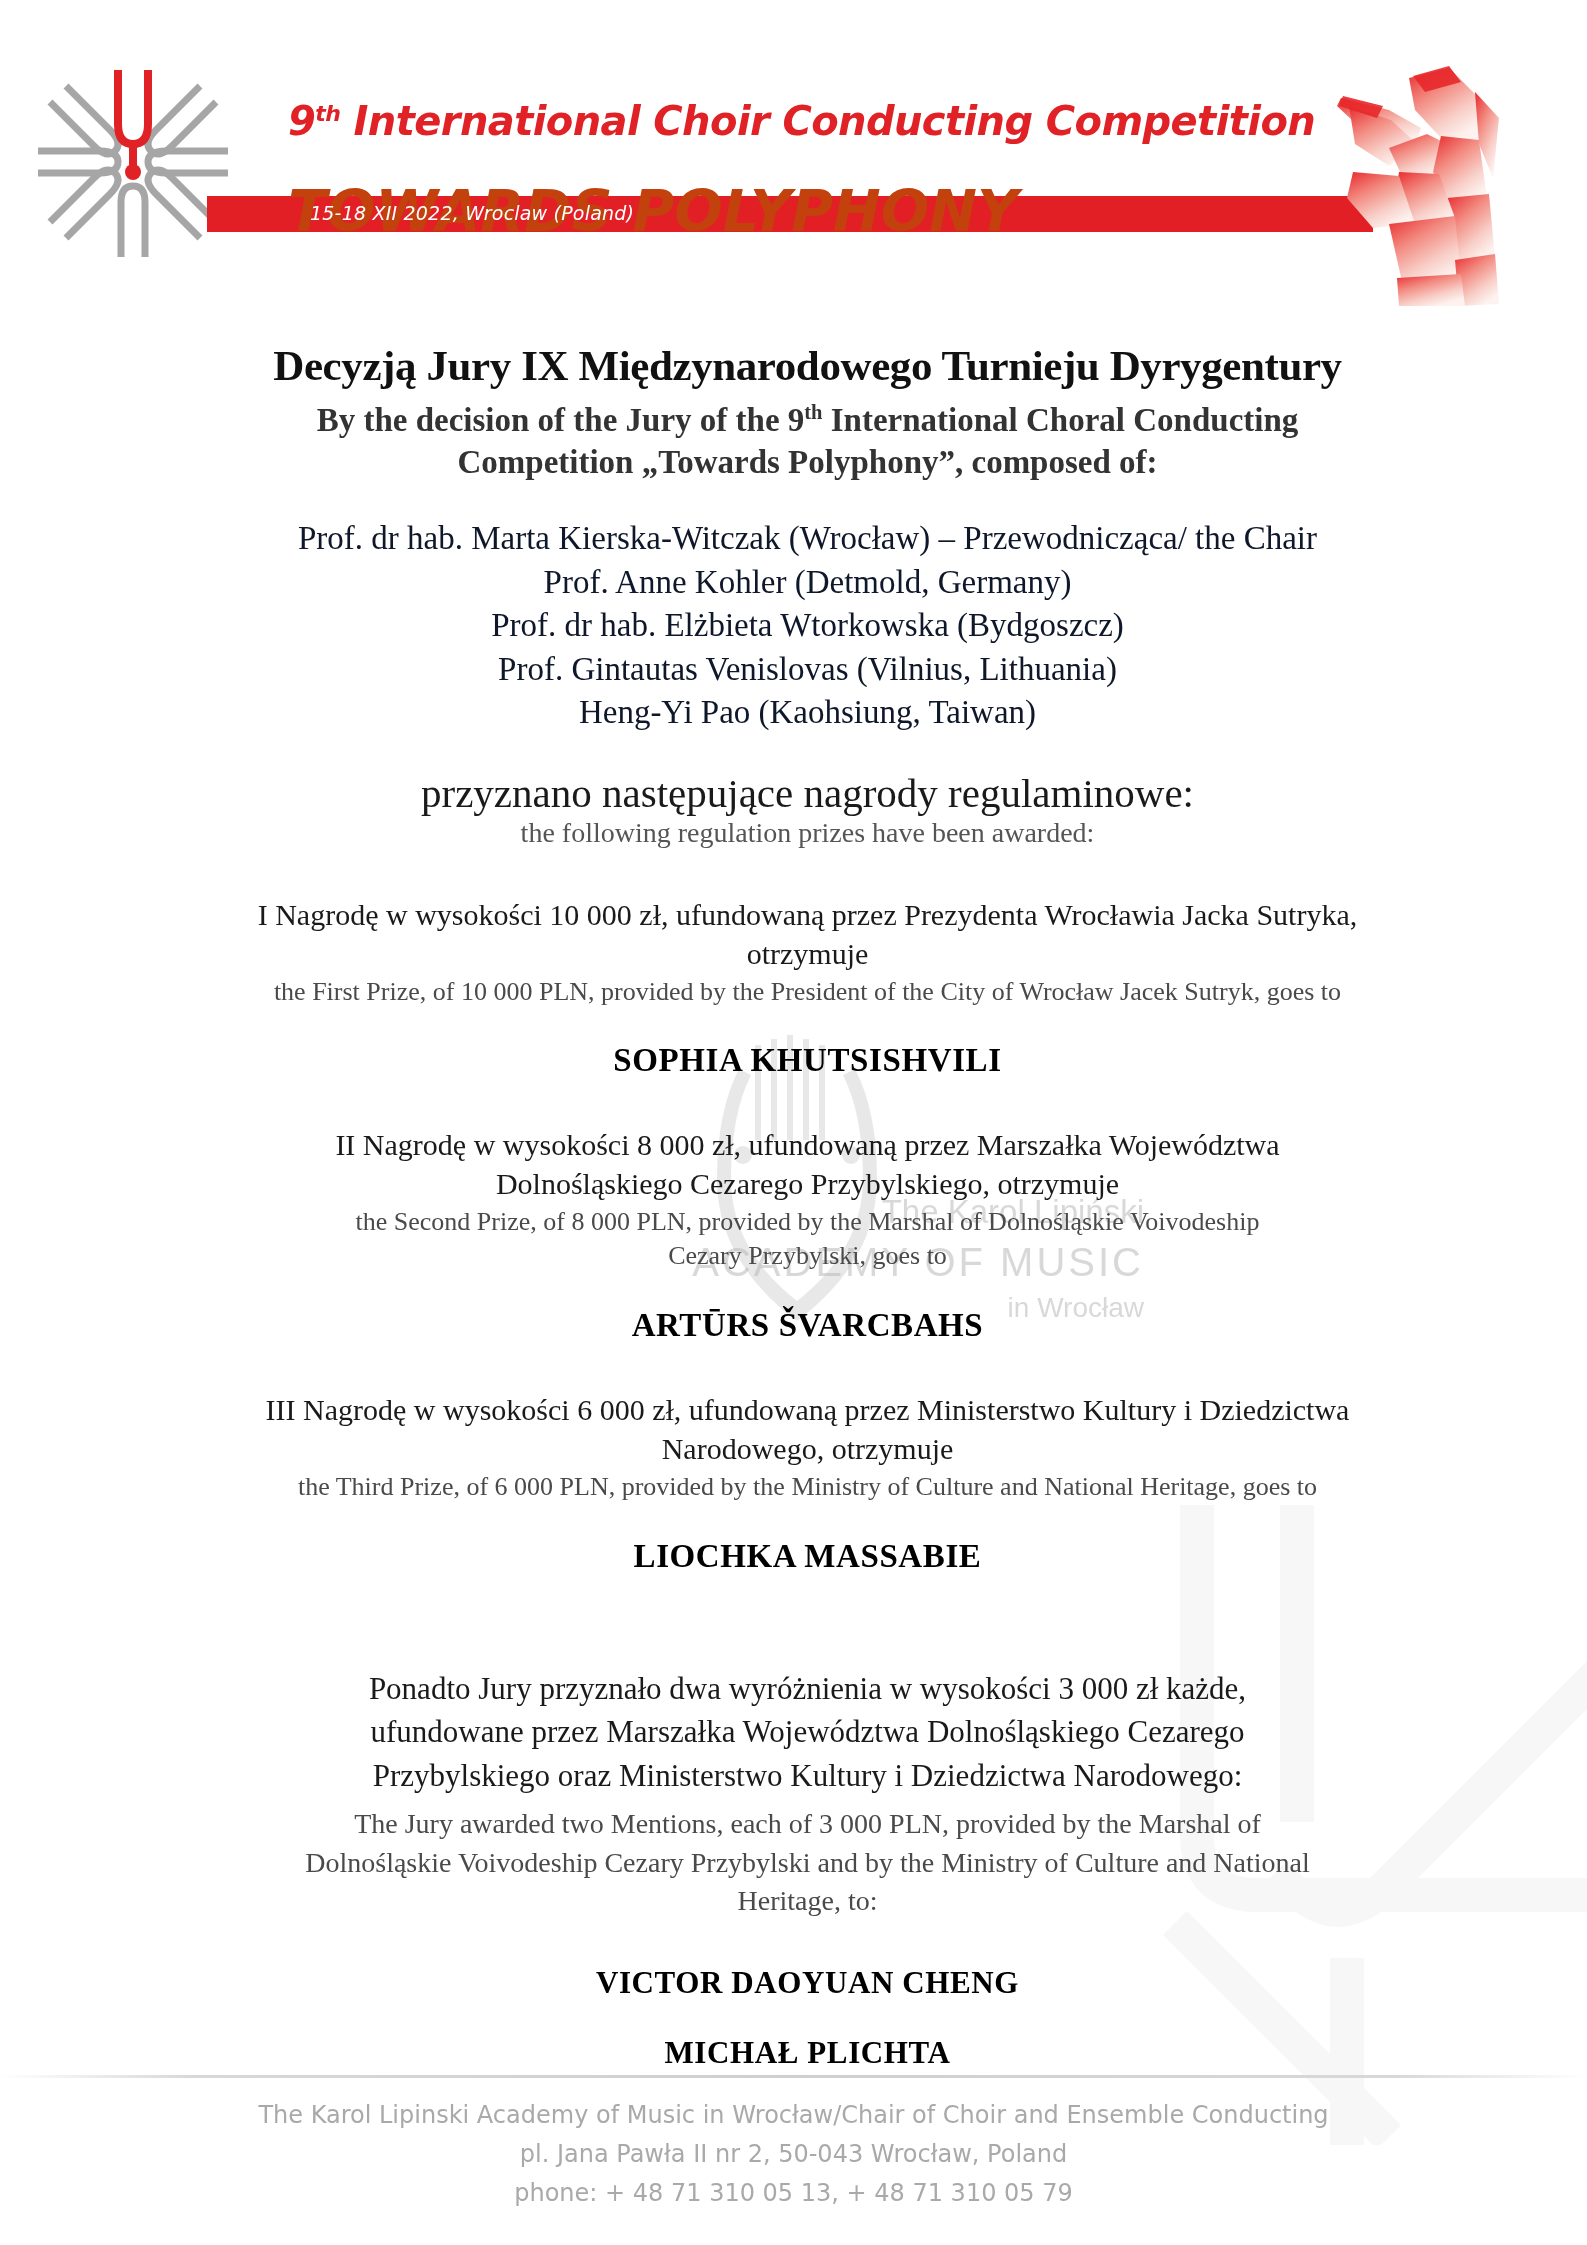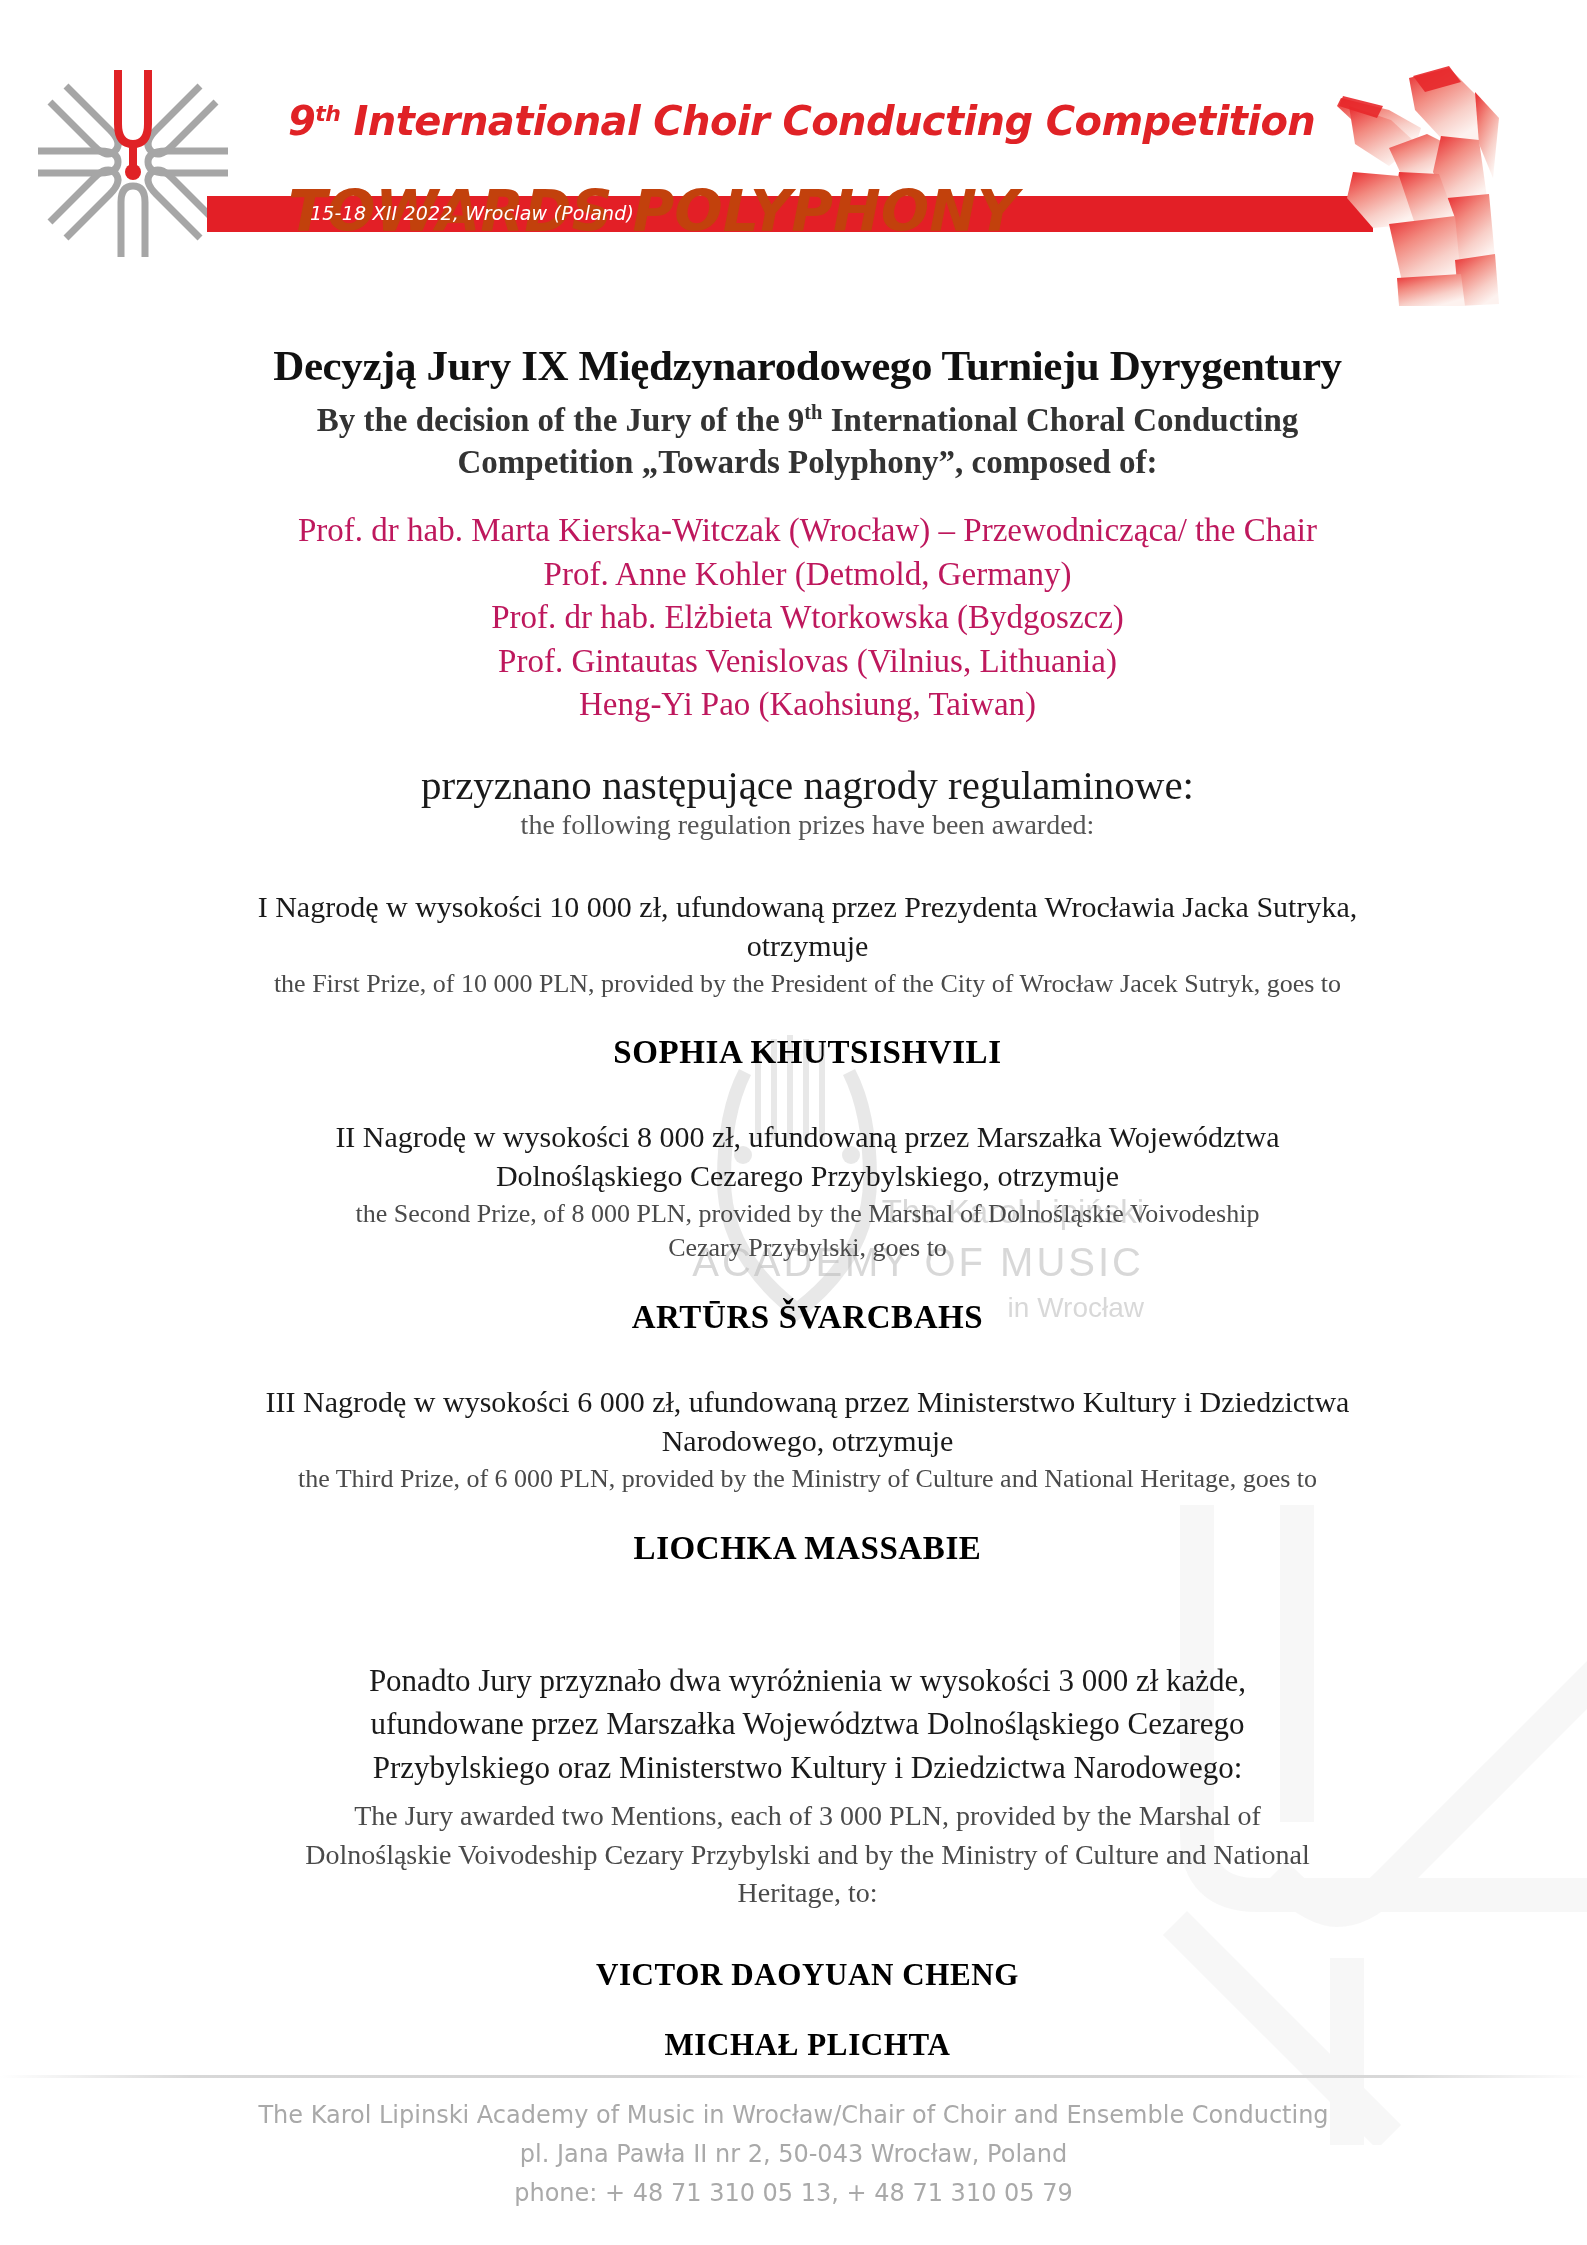--- a/index.html
+++ b/index.html
@@ -148,25 +148,25 @@
     font-weight: 700;
     font-size: 33px;
     line-height: 1.25;
     margin: 8px auto 0 auto;
     width: 1230px;
     color: #333333;
   }
   .en-head sup { font-size: 0.62em; vertical-align: super; line-height: 0; }
 
   .jury {
-    margin: 26px auto 0 auto;
+    margin: 34px auto 0 auto;
     width: 1290px;
     font-size: 33px;
     line-height: 1.32;
-    color: #be185d;
+    color: #0f172a;
   }
   .jury div { white-space: nowrap; }
 
   .awarded-pl {
     margin: 34px auto 0 auto;
     width: 1250px;
     font-size: 41px;
     color: #1a1a1a;
   }
   .awarded-en {

